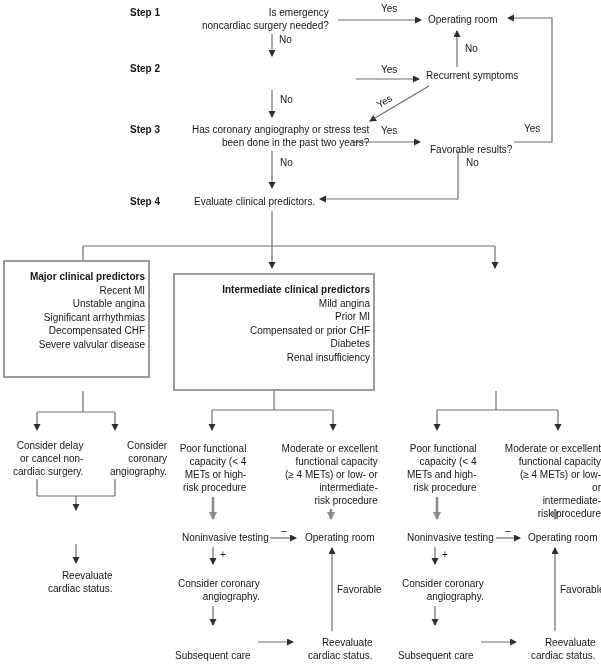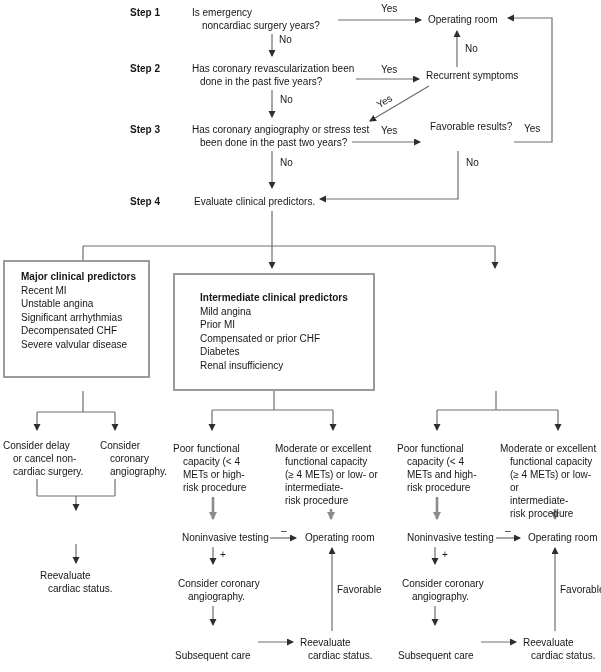--- a/index.html
+++ b/index.html
@@ -1,17 +1,17 @@
 <!DOCTYPE html>
 <html><head>
 <meta charset="utf-8">
 <style>
   html,body{margin:0;padding:0;background:#fff;}
   .stage{position:relative;width:601px;height:672px;background:#ffffff;overflow:hidden;
-         font-family:"Liberation Sans","DejaVu Sans",sans-serif;}
+         font-family:"Liberation Sans","DejaVu Sans",sans-serif;text-align:right;}
   .t{position:absolute;font-size:10px;line-height:13px;color:#161616;white-space:pre-line;}
   .b{font-weight:bold;}
   .h8{padding-left:8px;text-indent:-8px;}
   .h10{padding-left:10px;text-indent:-10px;}
   .rot{transform:rotate(-31deg);transform-origin:left top;}
   .pbox{position:absolute;box-sizing:border-box;border:2px solid #9b9b9b;background:#fff;}
   .pbox .bt{font-size:10px;line-height:13px;font-weight:bold;color:#161616;margin-bottom:1px;}
   .pbox .bi{font-size:10px;line-height:13.4px;color:#161616;}
   svg.lines{position:absolute;left:0;top:0;}
   svg.lines line, svg.lines polyline{stroke:#6e6e6e;stroke-width:1.2;fill:none;}
@@ -85,56 +85,54 @@
       <line x1="496" y1="538" x2="520" y2="538" marker-end="url(#ah)"></line>
       <line x1="435" y1="547" x2="435" y2="564" marker-end="url(#ah)"></line>
       <line x1="435" y1="606" x2="435" y2="625" marker-end="url(#ah)"></line>
       <line x1="481" y1="642" x2="516" y2="642" marker-end="url(#ah)"></line>
       <line x1="555" y1="631" x2="555" y2="548" marker-end="url(#ah)"></line>
     </g>
   </svg>
 
   <div class="t b" style="left:130px;top:6px">Step 1</div>
   <div class="t h10" style="left:192px;top:6px">Is emergency
-noncardiac surgery years?</div>
+noncardiac surgery needed?</div>
   <div class="t" style="left:381px;top:2px">Yes</div>
   <div class="t" style="left:428px;top:13px">Operating room</div>
   <div class="t" style="left:279px;top:33px">No</div>
 
   <div class="t b" style="left:130px;top:62px">Step 2</div>
-  <div class="t h8" style="left:192px;top:62px">Has coronary revascularization been
-done in the past five years?</div>
   <div class="t" style="left:381px;top:63px">Yes</div>
   <div class="t" style="left:465px;top:42px">No</div>
   <div class="t" style="left:426px;top:69px">Recurrent symptoms</div>
   <div class="t" style="left:280px;top:93px">No</div>
   <div class="t rot" style="left:374px;top:100px">Yes</div>
 
   <div class="t b" style="left:130px;top:123px">Step 3</div>
   <div class="t h8" style="left:192px;top:123px">Has coronary angiography or stress test
 been done in the past two years?</div>
   <div class="t" style="left:381px;top:124px">Yes</div>
-  <div class="t" style="left:430px;top:120px">Favorable results?</div>
+  <div class="t" style="left:430px;top:143px">Favorable results?</div>
   <div class="t" style="left:524px;top:122px">Yes</div>
   <div class="t" style="left:466px;top:156px">No</div>
   <div class="t" style="left:280px;top:156px">No</div>
 
   <div class="t b" style="left:130px;top:195px">Step 4</div>
   <div class="t" style="left:194px;top:195px">Evaluate clinical predictors.</div>
 
   <div class="pbox" style="left:3px;top:260px;width:147px;height:118px;padding:8px 3px 0 16px">
     <div class="bt">Major clinical predictors</div>
     <div class="bi">Recent MI</div>
     <div class="bi">Unstable angina</div>
     <div class="bi">Significant arrhythmias</div>
     <div class="bi">Decompensated CHF</div>
     <div class="bi">Severe valvular disease</div>
   </div>
 
-  <div class="pbox" style="left:173px;top:273px;width:202px;height:118px;padding:16px 3px 0 25px">
+  <div class="pbox" style="left:173px;top:273px;width:202px;height:118px;padding:8px 3px 0 25px">
     <div class="bt">Intermediate clinical predictors</div>
     <div class="bi">Mild angina</div>
     <div class="bi">Prior MI</div>
     <div class="bi">Compensated or prior CHF</div>
     <div class="bi">Diabetes</div>
     <div class="bi">Renal insufficiency</div>
   </div>
 
 
   <div class="t h10" style="left:3px;top:439px">Consider delay

